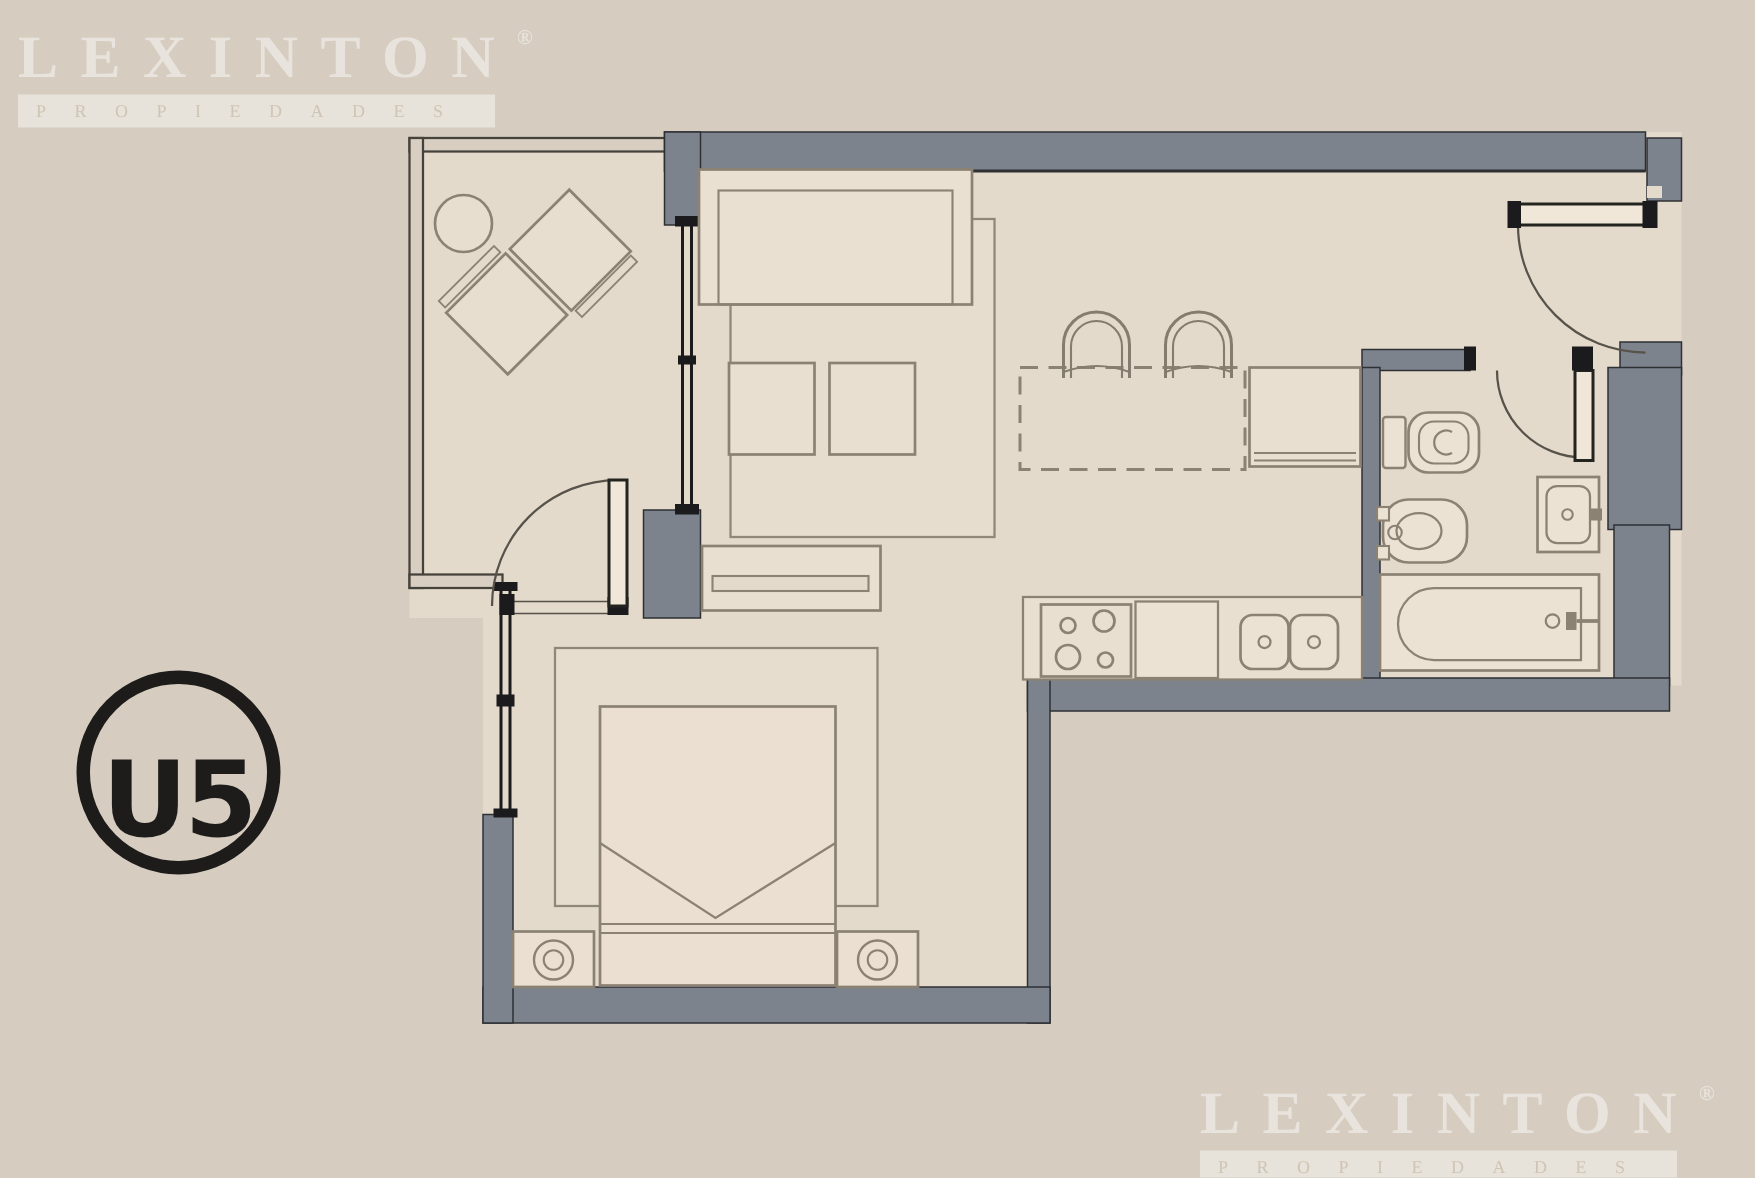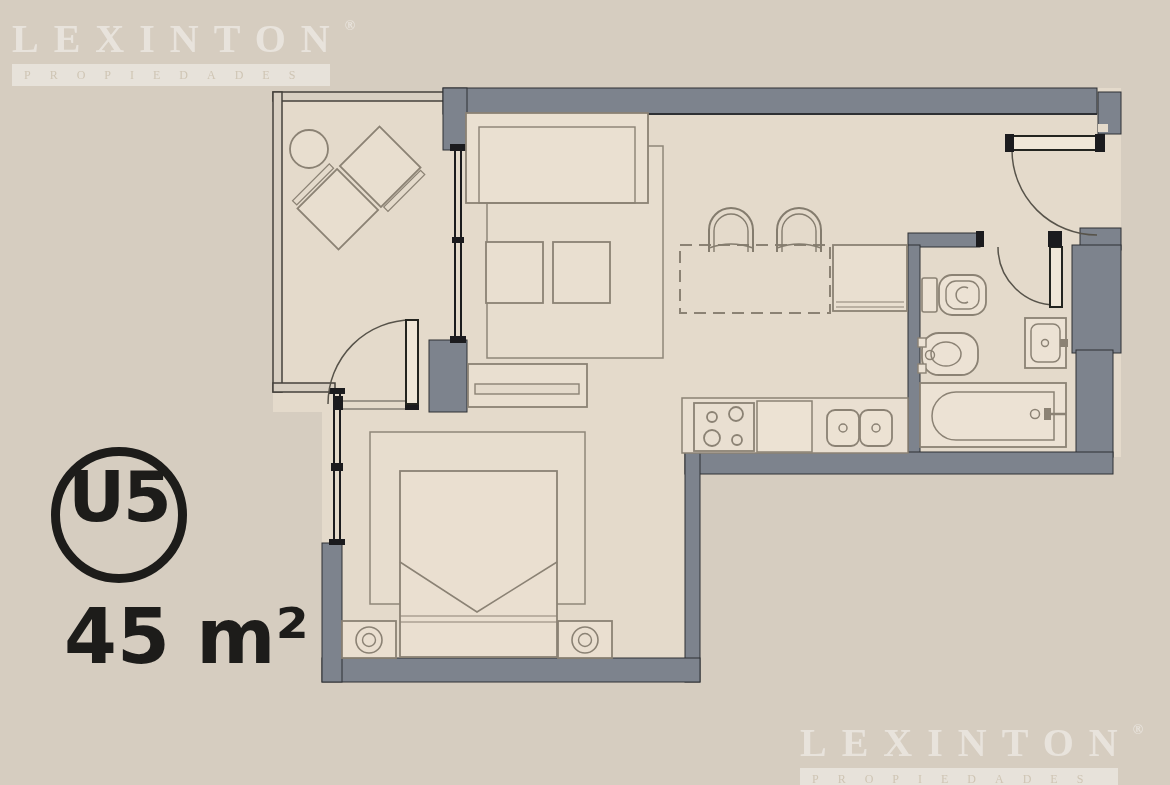--- a/index.html
+++ b/index.html
@@ -16,21 +16,21 @@
   .wm-reg{font-size:14px;vertical-align:22px;letter-spacing:0;}
   .wm-sub{margin-top:3px;display:inline-block;background:rgba(255,255,255,0.42);
           color:#cfc5b4;font-family:"Liberation Serif","DejaVu Serif",serif;
           font-size:12px;letter-spacing:19px;padding:4px 16px 4px 12px;line-height:14px;}
   .wm-tl{left:12px;top:4px;}
   .wm-br{left:800px;top:708px;}
 
   
   .badge{position:absolute;left:51px;top:447px;width:118px;height:118px;
          border:9px solid #1d1c1a;border-radius:50%;display:flex;
-         align-items:flex-start;justify-content:center;}
+         align-items:flex-end;justify-content:center;}
   .badge span{font-size:70px;font-weight:bold;color:#1d1c1a;letter-spacing:-2px;}
   .area{position:absolute;left:64px;top:592px;font-size:76px;font-weight:bold;
         color:#1d1c1a;letter-spacing:0px;}
 </style>
 </head>
 <body>
 
 <div class="stage">
 
   <div class="wm wm-tl">
@@ -211,15 +211,14 @@
       <rect x="558" y="621" width="54" height="37" fill="#eadfd0" stroke-width="1.8"></rect>
       <circle cx="585" cy="640" r="13" fill="none" stroke-width="1.6"></circle>
       <circle cx="585" cy="640" r="6.5" fill="none" stroke-width="1.4"></circle>
     </g>
   </svg>
 
   <div class="badge">
     <span>U5</span>
   </div>
 
-  <div class="area">45 m²</div>
 
 </div>
 
 </body></html>

